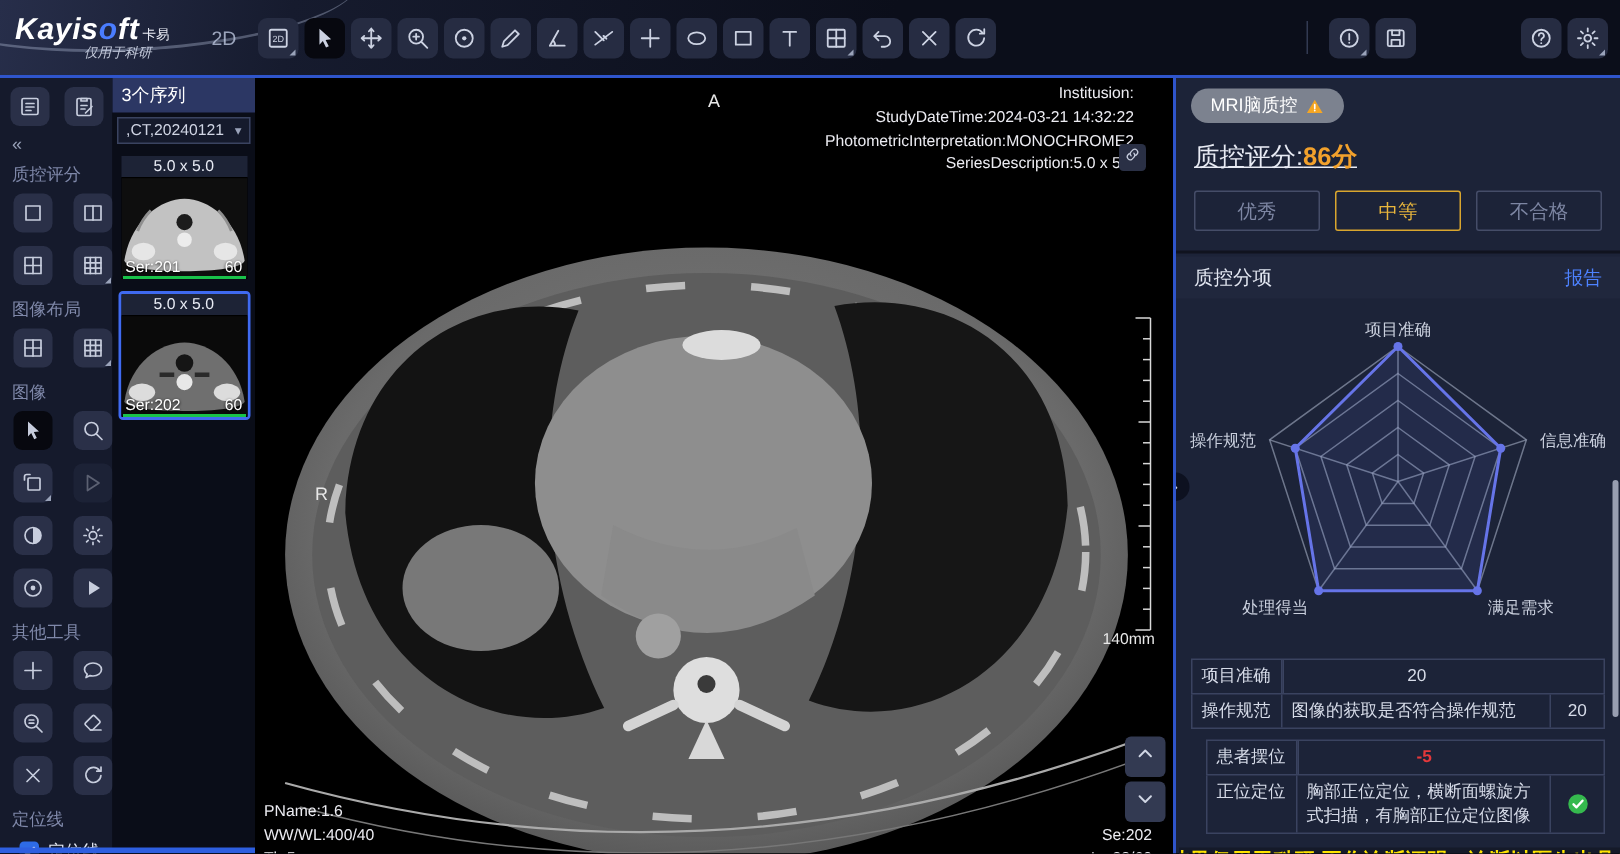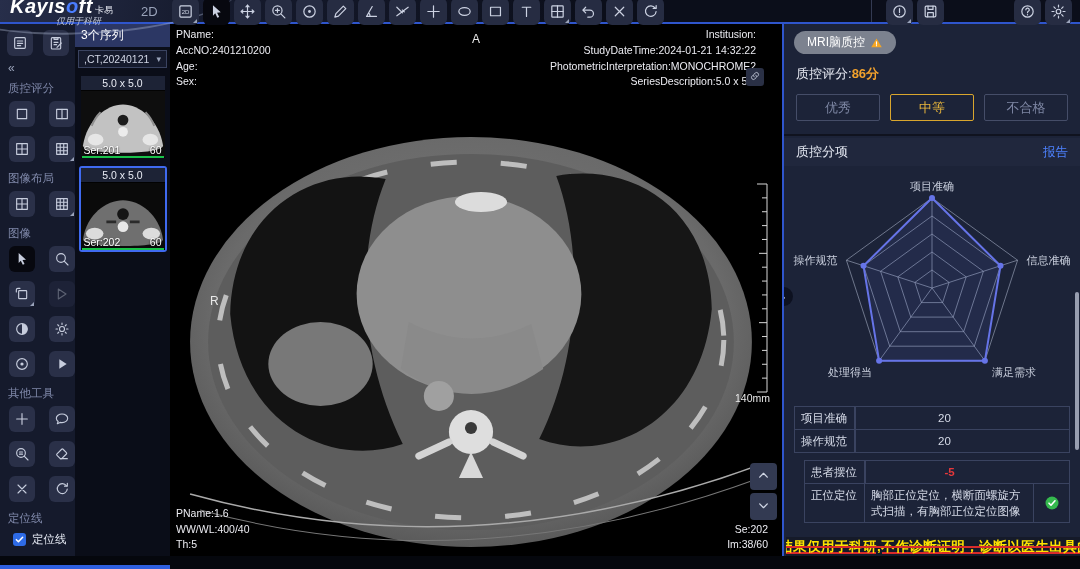--- a/index.html
+++ b/index.html
@@ -1,21 +1,21 @@
 <!DOCTYPE html>
 <html><head>
 <meta charset="utf-8">
 <style>
   * { margin:0; padding:0; box-sizing:border-box; }
   html,body { background:#05070d; }
   body { font-family:"Liberation Sans", sans-serif; }
   .app { position:relative; width:1080px; height:569px; overflow:hidden; background:#05070d; color:#dfe3ee; }
 
   
-  .topbar { position:relative; height:24px; display:flex; align-items:center;
+  .topbar { position:relative; height:52px; display:flex; align-items:center;
     background:linear-gradient(100deg,#272e4a 0%,#161b2e 18%,#0b0e1a 55%,#0b0e1a 100%);
     border-bottom:2px solid #2f55cc; padding:0 8px 0 10px; z-index:5; }
   .swoosh { position:absolute; left:-60px; top:-46px; width:300px; height:80px; border-radius:50%;
     border-bottom:2px solid rgba(190,200,225,.35); transform:rotate(-3deg); pointer-events:none; }
   .logo { display:flex; flex-direction:column; line-height:1; margin-right:26px; }
   .logo-row { display:flex; align-items:baseline; }
   .logo-main { font-size:20px; font-weight:bold; font-style:italic; color:#fff; letter-spacing:.5px; }
   .logo-main .o { color:#4a7dff; }
   .logo-cn { font-size:9px; color:#e8ebf4; margin-left:2px; }
   .logo-tag { font-size:9px; color:#c4cada; margin:1px 0 0 46px;font-style:italic; }
@@ -89,21 +89,21 @@
   .vscroll .vbtn svg { width:13px; height:13px; }
 
   
   .panel { width:298px; flex:none; position:relative; background:#1c2338; border-left:2px solid #2f55cc; display:flex; flex-direction:column; overflow:hidden; }
   .tabs { display:flex; gap:8px; padding:7px 10px 6px; }
   .pill { height:23px; border-radius:12px; padding:0 13px; font-size:12px; color:#fff;
     display:flex; align-items:center; gap:5px; cursor:pointer; white-space:nowrap; }
   .pill.sel { background:#2a6cf0; }
   .pill.unsel { background:#7c828f; }
   .pill svg { width:13px; height:12px; }
-  .score-row { padding:5px 12px 2px; font-size:13px; color:#e8ebf4; }
+  .score-row { padding:5px 12px 2px; font-size:17px; color:#e8ebf4;text-decoration:underline; }
   .score-val { color:#f2a12c; font-weight:bold; }
   .grades { display:flex; gap:10px; padding:9px 12px 13px; border-bottom:2px solid #10131f; }
   .grade { flex:1; height:27px; border:1px solid #454d68; border-radius:2px; background:transparent;
     color:#7d86a3; font-size:13px; display:flex; align-items:center; justify-content:center; cursor:pointer; }
   .grade.sel { border-color:#d9a62e; color:#e9b63c; }
   .subheader { height:28px; flex:none; display:flex; align-items:center; justify-content:space-between;
     padding:0 12px; background:#20273d; margin-top:2px; }
   .subheader .t { font-size:13px; color:#e4e8f2; }
   .subheader a { font-size:12.5px; color:#4d82ff; text-decoration:none; cursor:pointer; }
   .radar-wrap { height:238px; flex:none; position:relative; }
@@ -582,29 +582,23 @@
         <ellipse cx="310" cy="178" rx="26" ry="10" fill="#dcdcdc"></ellipse>
         <circle cx="268" cy="372" r="15" fill="#a0a0a0"></circle>
         <circle cx="300" cy="408" r="22" fill="#dedede"></circle>
         <circle cx="300" cy="404" r="6" fill="#3a3a3a"></circle>
         <path d="M300 428 l-12 26 h24 z" fill="#d8d8d8"></path>
         <path d="M278 418 l-30 14 M322 418 l30 14" stroke="#d4d4d4" stroke-width="7" stroke-linecap="round"></path>
         <path d="M20 470 Q300 548 590 440" stroke="#aaa" stroke-width="1.5" fill="none"></path>
         <path d="M30 486 Q300 560 585 455" stroke="#777" stroke-width="1" fill="none"></path>
       </svg>
 
-      <div class="ovl tl" id="ovl-tl">
-          <div>PName:</div>
-          <div>AccNO:2401210200</div>
-          <div>Age:</div>
-          <div>Sex:</div>
-        </div>
       <div class="ovl tr" id="ovl-tr">
           <div>Institusion:</div>
-          <div>StudyDateTime:2024-01-21 14:32:22</div>
+          <div>StudyDateTime:2024-03-21 14:32:22</div>
           <div>PhotometricInterpretation:MONOCHROME2</div>
           <div>SeriesDescription:5.0 x 5.0</div>
         </div>
       <div class="ovl bl" id="ovl-bl">
           <div>PName:1.6</div>
           <div>WW/WL:400/40</div>
           <div>Th:5</div>
         </div>
       <div class="ovl br" id="ovl-br">
           <div>Se:202</div>
@@ -716,20 +710,21 @@
           </svg>
       </div>
 
       <div class="qc-table" id="qc-table">
           <div class="trow">
             <div class="c1">项目准确</div>
             <div class="c3">20</div>
           </div>
           <div class="trow">
             <div class="c1">操作规范</div>
+            <div class="c2">图像的获取是否符合操作规范</div>
             <div class="c3">20</div>
           </div>
           <div class="sub-table">
             <div class="trow">
               <div class="c1">患者摆位</div>
               <div class="c3 red">-5</div>
             </div>
             <div class="trow">
               <div class="c1">正位定位</div>
               <div class="c2">胸部正位定位，横断面螺旋方式扫描，有胸部正位定位图像</div>

